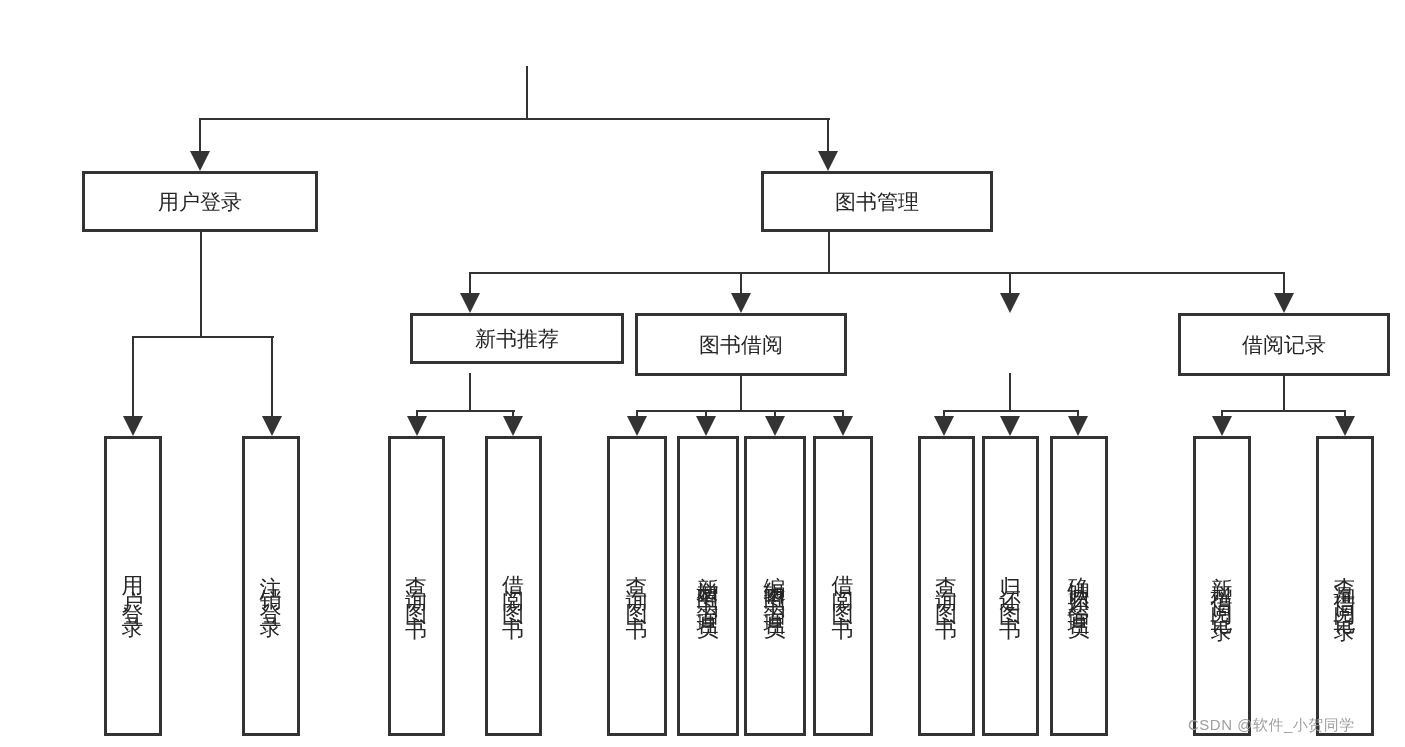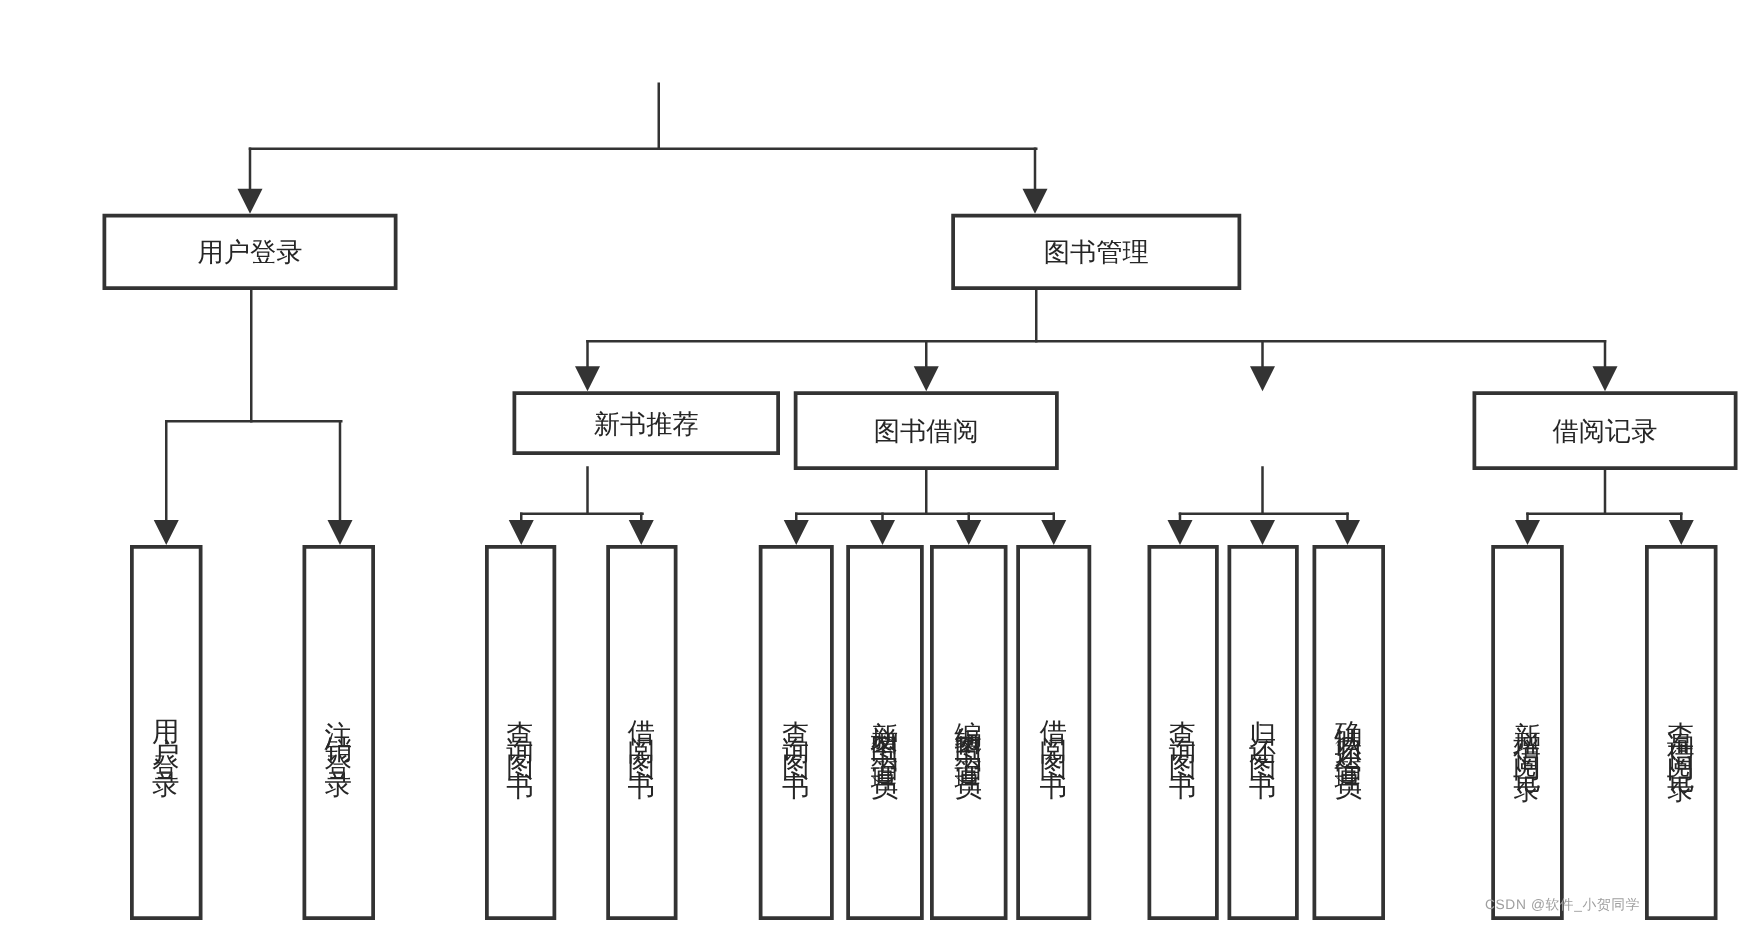--- a/index.html
+++ b/index.html
@@ -21,21 +21,21 @@
   .ls9 span{letter-spacing:6px;}
   .hline{position:absolute;height:2px;background:#333333;z-index:1;}
   .vline{position:absolute;width:2px;background:#333333;z-index:1;}
   .arrow{
     position:absolute;width:0;height:0;z-index:1;
     border-left:10px solid transparent;border-right:10px solid transparent;
     border-top:20px solid #333333;
   }
   .watermark{
     position:absolute;left:1188px;top:716px;z-index:5;
-    font-size:11px;color:#9f9f9f;letter-spacing:0.5px;
+    font-size:15px;color:#9f9f9f;letter-spacing:0.5px;
   }
 </style>
 </head>
 <body>
 
 <div class="canvas">
 
   <div class="vline" style="left:526px;top:66px;height:54px;"></div>
   <div class="hline" style="left:199px;top:118px;width:631px;"></div>
   <div class="vline" style="left:199px;top:118px;height:36px;"></div>

